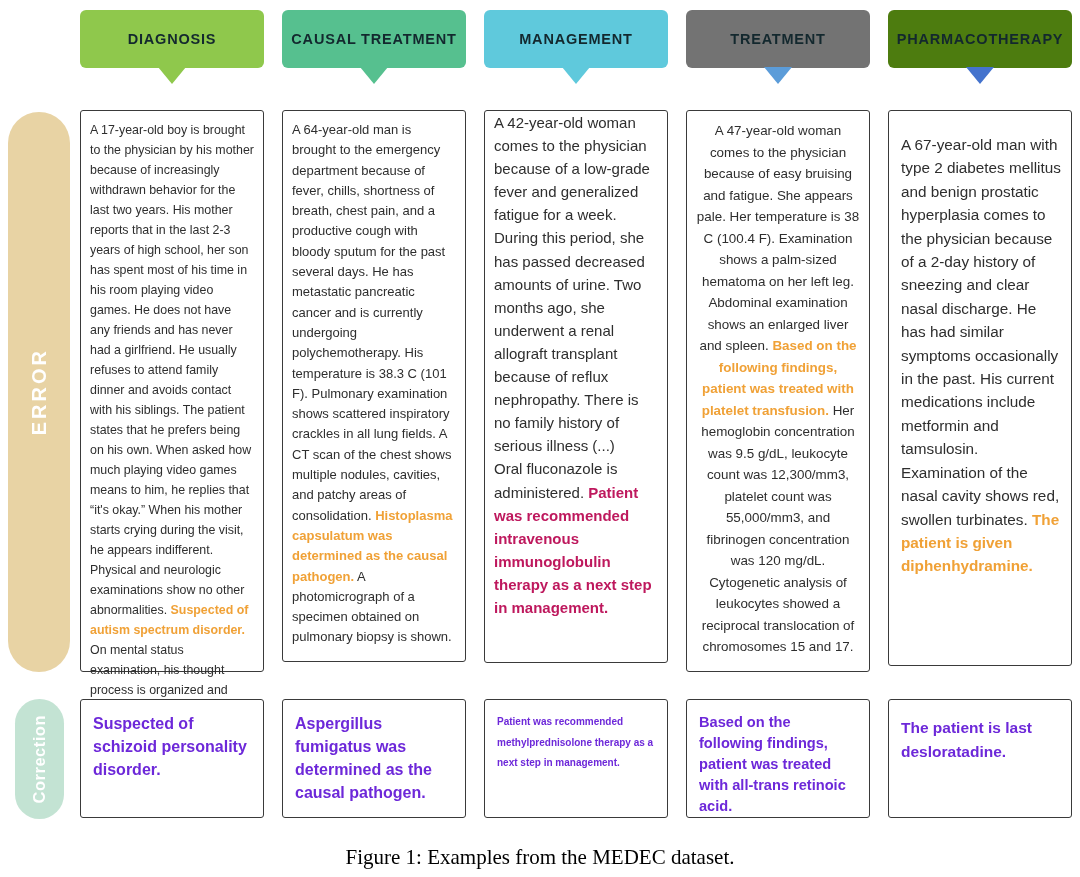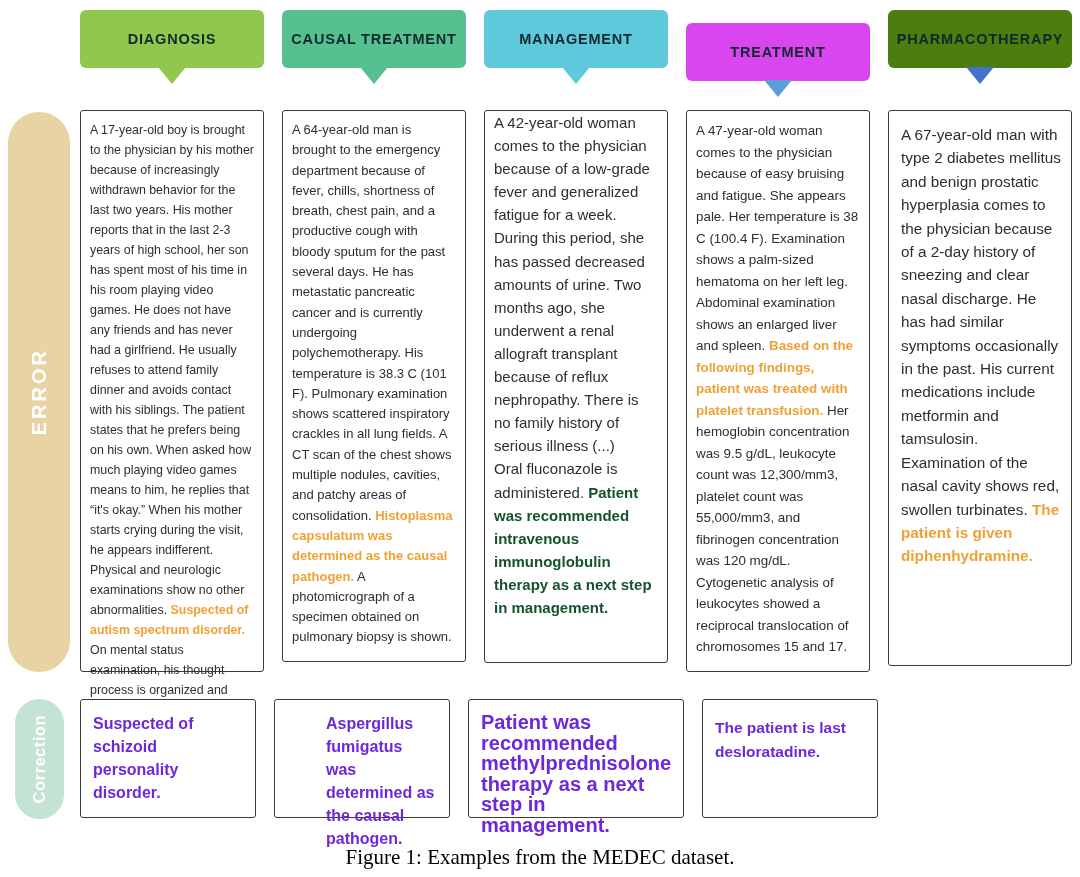--- a/index.html
+++ b/index.html
@@ -49,41 +49,41 @@
   .box {
     background:#fff; border:1.6px solid #3a3a3a; border-radius:3px;
     padding:9px 9px; color:#2e2e2e;
   }
   .err-text { white-space:pre-wrap; }
   .hl { font-weight:700; }
 
   .c1 .err-text { font-size:12.4px; line-height:20px; }
   .c2 .err-text { font-size:13px;   line-height:20.3px; }
   .c3 .err-text { font-size:15px;   line-height:23.1px; }
-  .c4 .err-text { font-size:13.4px; line-height:21.5px; }
+  .c4 .err-text { font-size:13.4px; line-height:21.5px;text-align:center; }
   .c5 .err-text { font-size:15.3px; line-height:23.4px; }
   .c1 { height:562px; }
   .c2 { height:552px; }
   .c3 { height:553px; padding-top:0; }
   .c4 { height:562px; }
-  .c5 { height:556px; padding-top:12px; padding-left:12px; }
+  .c5 { height:556px; padding-top:22px; padding-left:12px; }
 
   
   .correction-row {
     position:absolute; left:80px; top:699px; width:992px;
     display:grid; grid-template-columns:repeat(5,1fr); gap:18px;
   }
   .corr-box {
     background:#fff; border:1.6px solid #3a3a3a; border-radius:3px;
     height:119px; padding:12px 12px; color:#6d28d9;
   }
   .corr-text { font-weight:700; }
   .k1 .corr-text { font-size:16px;   line-height:23px; }
-  .k2 .corr-text { font-size:16px;   line-height:23px;margin-left:39px; }
-  .k3 .corr-text { font-size:20px; line-height:20.5px; }
+  .k2 .corr-text { font-size:16px;   line-height:23px; }
+  .k3 .corr-text { font-size:10px; line-height:20.5px; }
   .k4 .corr-text { font-size:14.6px; line-height:21px; }
   .k5 .corr-text { font-size:15.5px; line-height:24px; padding-top:4px; }
 
   
   .caption {
     position:absolute; left:0; right:0; top:845px; text-align:center;
     font-family:"Liberation Serif", serif; font-size:21px; color:#000;
   }
   .watermark {
     position:absolute; top:810px; right:28px;
@@ -104,21 +104,21 @@
       <i class="tab-pointer" style="border-top-color: rgb(143, 200, 76);"></i>
     </div>
     <div class="tab" style="background-color: rgb(86, 192, 143);">
       <span class="tab-label">CAUSAL TREATMENT</span>
       <i class="tab-pointer" style="border-top-color: rgb(86, 192, 143);"></i>
     </div>
     <div class="tab" style="background-color: rgb(95, 201, 220);">
       <span class="tab-label">MANAGEMENT</span>
       <i class="tab-pointer" style="border-top-color: rgb(95, 201, 220);"></i>
     </div>
-    <div class="tab" style="background-color: #d946ef; margin-top: 13px;">
+    <div class="tab" style="background-color: #737373;">
       <span class="tab-label">TREATMENT</span>
       <i class="tab-pointer" style="border-top-color: rgb(91, 156, 217);"></i>
     </div>
     <div class="tab" style="background-color: #4d7c0f;">
       <span class="tab-label">PHARMACOTHERAPY</span>
       <i class="tab-pointer" style="border-top-color: rgb(68, 115, 205);"></i>
     </div>
   </div>
 
   <div class="rail rail-error" style="background-color: rgb(232, 211, 164);">
@@ -130,40 +130,43 @@
 
   <div class="error-row">
     <div class="box c1">
       <p class="err-text"><span>A 17-year-old boy is brought to the physician by his mother because of increasingly withdrawn behavior for the last two years. His mother reports that in the last 2-3 years of high school, her son has spent most of his time in his room playing video games. He does not have any friends and has never had a girlfriend. He usually refuses to attend family dinner and avoids contact with his siblings. The patient states that he prefers being on his own. When asked how much playing video games means to him, he replies that “it's okay.” When his mother starts crying during the visit, he appears indifferent. Physical and neurologic examinations show no other abnormalities. </span><span class="hl" style="color: rgb(240, 161, 54);">Suspected of autism spectrum disorder.</span><span> On mental status examination, his thought process is organized and logical. His affect is flattened.</span></p>
     </div>
     <div class="box c2">
       <p class="err-text"><span>A 64-year-old man is brought to the emergency department because of fever, chills, shortness of breath, chest pain, and a productive cough with bloody sputum for the past several days. He has metastatic pancreatic cancer and is currently undergoing polychemotherapy. His temperature is 38.3 C (101 F). Pulmonary examination shows scattered inspiratory crackles in all lung fields. A CT scan of the chest shows multiple nodules, cavities, and patchy areas of consolidation. </span><span class="hl" style="color: rgb(240, 161, 54);">Histoplasma capsulatum was determined as the causal pathogen.</span><span> A photomicrograph of a specimen obtained on pulmonary biopsy is shown.</span></p>
     </div>
     <div class="box c3">
       <p class="err-text"><span>A 42-year-old woman comes to the physician because of a low-grade fever and generalized fatigue for a week. During this period, she has passed decreased amounts of urine. Two months ago, she underwent a renal allograft transplant because of reflux nephropathy. There is no family history of serious illness (...)
-Oral fluconazole is administered. </span><span class="hl" style="color: #14532d;">Patient was recommended intravenous immunoglobulin therapy as a next step in management.</span><span></span></p>
+Oral fluconazole is administered. </span><span class="hl" style="color: #be185d;">Patient was recommended intravenous immunoglobulin therapy as a next step in management.</span><span></span></p>
     </div>
     <div class="box c4">
       <p class="err-text"><span>A 47-year-old woman comes to the physician because of easy bruising and fatigue. She appears pale. Her temperature is 38 C (100.4 F). Examination shows a palm-sized hematoma on her left leg. Abdominal examination shows an enlarged liver and spleen. </span><span class="hl" style="color: rgb(240, 161, 54);">Based on the following findings, patient was treated with platelet transfusion.</span><span> Her hemoglobin concentration was 9.5 g/dL, leukocyte count was 12,300/mm3, platelet count was 55,000/mm3, and fibrinogen concentration was 120 mg/dL. Cytogenetic analysis of leukocytes showed a reciprocal translocation of chromosomes 15 and 17.</span></p>
     </div>
     <div class="box c5">
       <p class="err-text"><span>A 67-year-old man with type 2 diabetes mellitus and benign prostatic hyperplasia comes to the physician because of a 2-day history of sneezing and clear nasal discharge. He has had similar symptoms occasionally in the past. His current medications include metformin and tamsulosin. Examination of the nasal cavity shows red, swollen turbinates. </span><span class="hl" style="color: rgb(240, 161, 54);">The patient is given diphenhydramine.</span><span></span></p>
     </div>
   </div>
 
   <div class="correction-row">
     <div class="corr-box k1">
       <p class="corr-text">Suspected of schizoid personality disorder.</p>
     </div>
     <div class="corr-box k2">
       <p class="corr-text">Aspergillus fumigatus was determined as the causal pathogen.</p>
     </div>
     <div class="corr-box k3">
       <p class="corr-text">Patient was recommended methylprednisolone therapy as a next step in management.</p>
     </div>
+    <div class="corr-box k4">
+      <p class="corr-text">Based on the following findings, patient was treated with all-trans retinoic acid.</p>
+    </div>
     <div class="corr-box k5">
       <p class="corr-text">The patient is last desloratadine.</p>
     </div>
   </div>
 
   <div class="caption">Figure 1: Examples from the MEDEC dataset.</div>
 
 
 </div>
 

